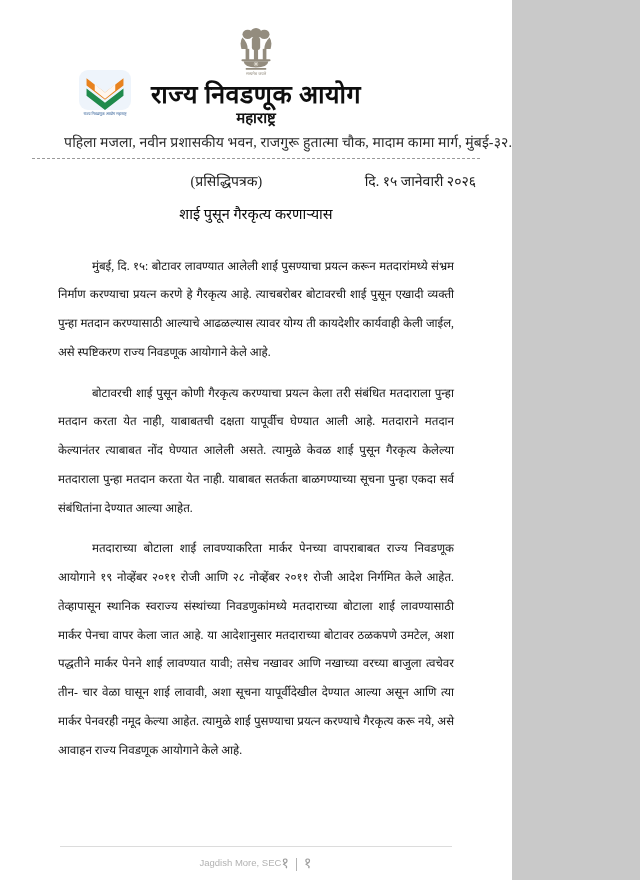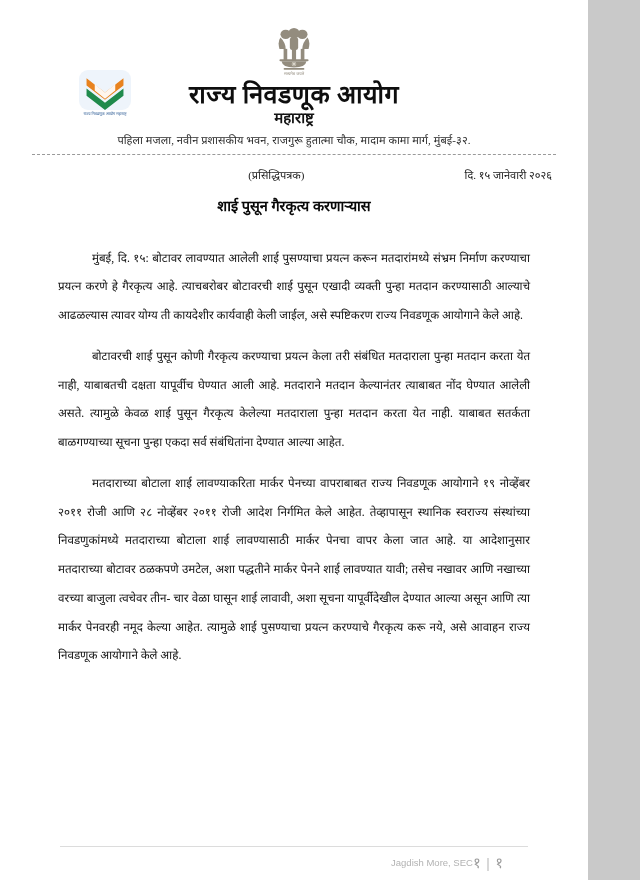--- a/index.html
+++ b/index.html
@@ -9,21 +9,21 @@
   }
   body {
     width: 640px;
     height: 880px;
     overflow: hidden;
     font-family: "Liberation Serif", "DejaVu Serif", serif;
   }
 
   .page {
     position: relative;
-    width: 588px;
+    width: 512px;
     height: 880px;
     background: #ffffff;
     box-sizing: border-box;
     overflow: hidden;
   }
 
   
   .masthead {
     position: relative;
     padding-top: 26px;
@@ -49,24 +49,25 @@
 
   .org-state {
     font-size: 15px;
     font-weight: 700;
     color: #131313;
     line-height: 1.2;
     margin-top: -1px;
   }
 
   .org-address {
-    font-size: 11px;
+    font-size: 14px;
     color: #2a2a2a;
     margin-top: 5px;
     letter-spacing: .1px;
+    text-align: right;
   }
 
   .rule {
     margin: 7px 32px 0 32px;
     border: 0;
     border-top: 1px dashed #9a9a9a;
     height: 0;
   }
 
   
@@ -94,34 +95,34 @@
     white-space: nowrap;
     transform: scale(1.15);
   }
 
   
   .meta-row {
     display: flex;
     justify-content: space-between;
     align-items: baseline;
     margin: 12px 36px 0 36px;
-    font-size: 11px;
+    font-size: 14px;
     color: #1b1b1b;
     gap: 37px;
   }
   .meta-spacer { flex: 0 0 52px; }
   .meta-center { flex: 1 1 auto; text-align: center; }
   .meta-date   { flex: 0 0 auto; text-align: left; }
 
   
   .headline {
     text-align: center;
     margin-top: 13px;
     font-size: 14.5px;
-    font-weight: 700;
+    font-weight: 400;
     color: #080808;
     line-height: 1.52;
   }
 
   
   .body-copy {
     margin: 28px 58px 0 58px;
     font-size: 11.6px;
     color: #101010;
     line-height: 2.48;
@@ -149,23 +150,23 @@
     right: 0;
     bottom: 0;
     height: 34px;
   }
   .footer-rule {
     margin: 0 60px;
     border-top: 1px solid #dcdcdc;
   }
   .footer-inner {
     display: flex;
-    justify-content: flex-end;
+    justify-content: center;
     align-items: center;
-    margin: 0 84px;
+    margin: 0 28px;
     padding-top: 5px;
     font-family: "Liberation Sans", sans-serif;
     font-size: 9.5px;
     color: #b2b2b2;
   }
   .footer-page {
     font-family: "Liberation Serif", serif;
     font-size: 15px;
     color: #9d9d9d;
     letter-spacing: 1px;

